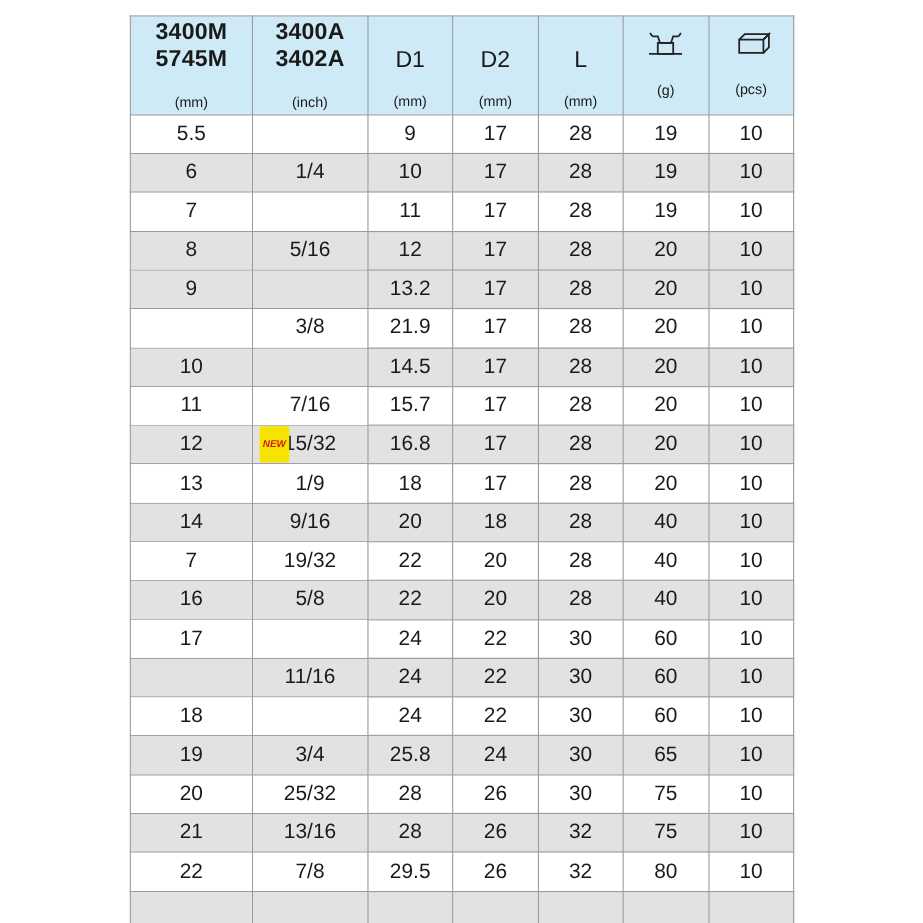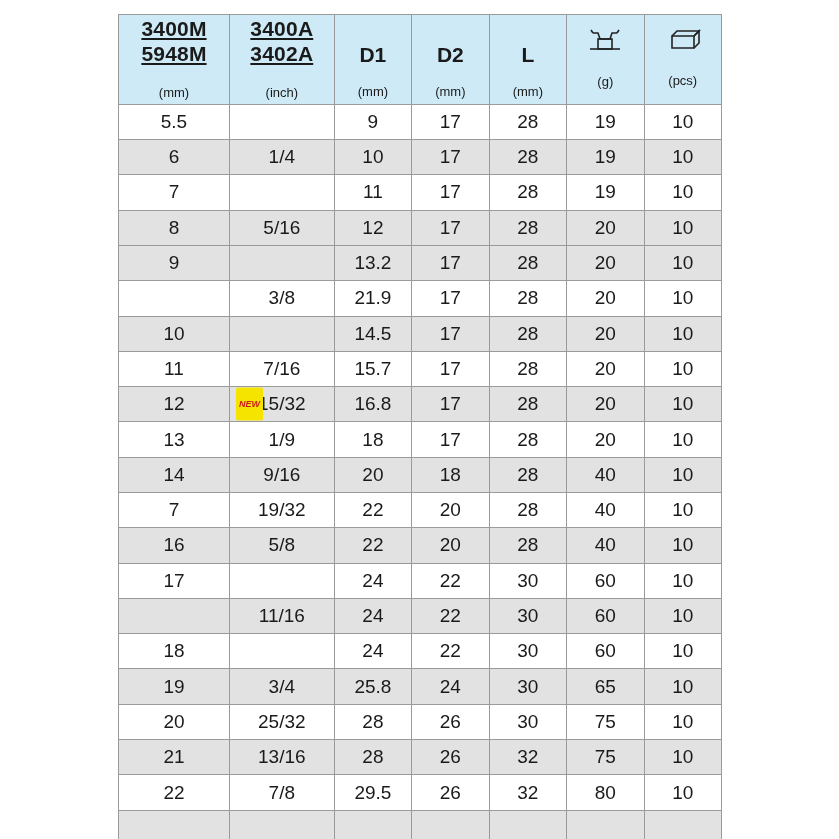--- a/index.html
+++ b/index.html
@@ -45,31 +45,30 @@
   thead th {
     background: #cfeaf7;
     height: 74px;
     padding: 2px 0;
   }
   .hdr-main {
     font-size: 21px;
     font-weight: bold;
     line-height: 1.18;
     letter-spacing: 0.2px;
-    text-decoration: underline;
   }
   .hdr-sub {
     font-size: 13px;
     font-weight: normal;
     line-height: 1.4;
     margin-top: 17px;
   }
   .hdr-single {
     font-size: 21px;
-    font-weight: bold;
+    font-weight: normal;
     line-height: 1.1;
     margin-top: 25px;
   }
   .icon-cell {
     display: flex;
     flex-direction: column;
     align-items: center;
     justify-content: center;
     gap: 2px;
   }
@@ -112,21 +111,21 @@
         <col class="c3">
         <col class="c4">
         <col class="c5">
         <col class="c6">
     </colgroup>
     <thead>
       <tr>
         <th>
           <div class="hdr-main">
             <div>3400M</div>
-            <div>5948M</div>
+            <div>5745M</div>
           </div>
           <div class="hdr-sub">(mm)</div>
         </th>
         <th>
           <div class="hdr-main">
             <div>3400A</div>
             <div>3402A</div>
           </div>
           <div class="hdr-sub">(inch)</div>
         </th>

